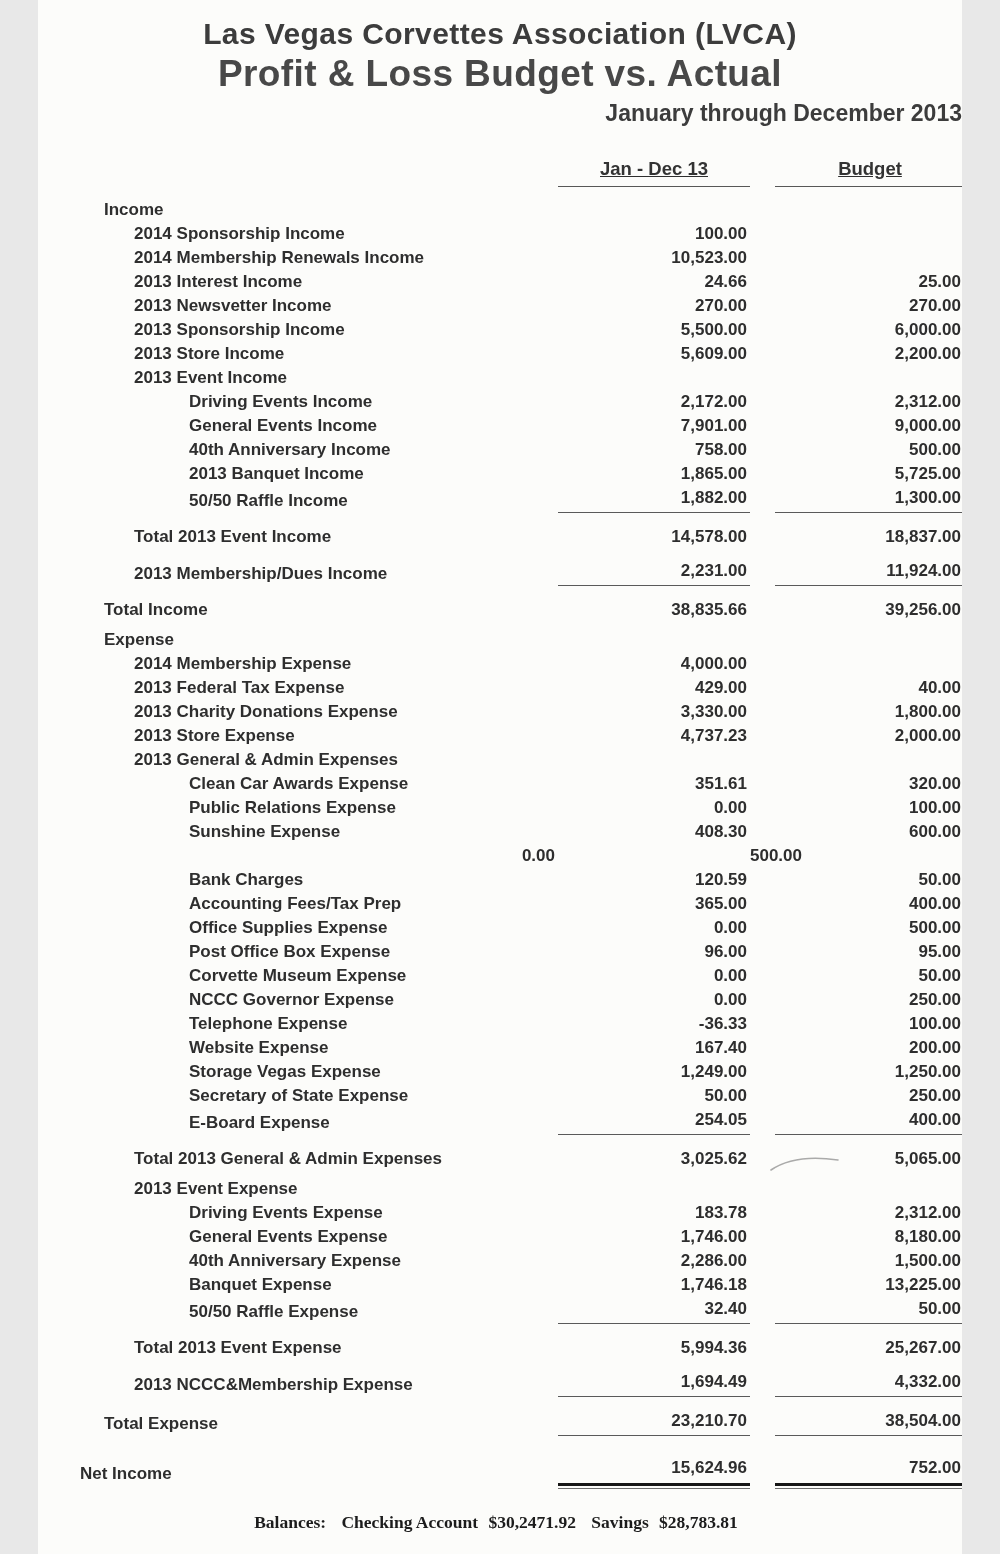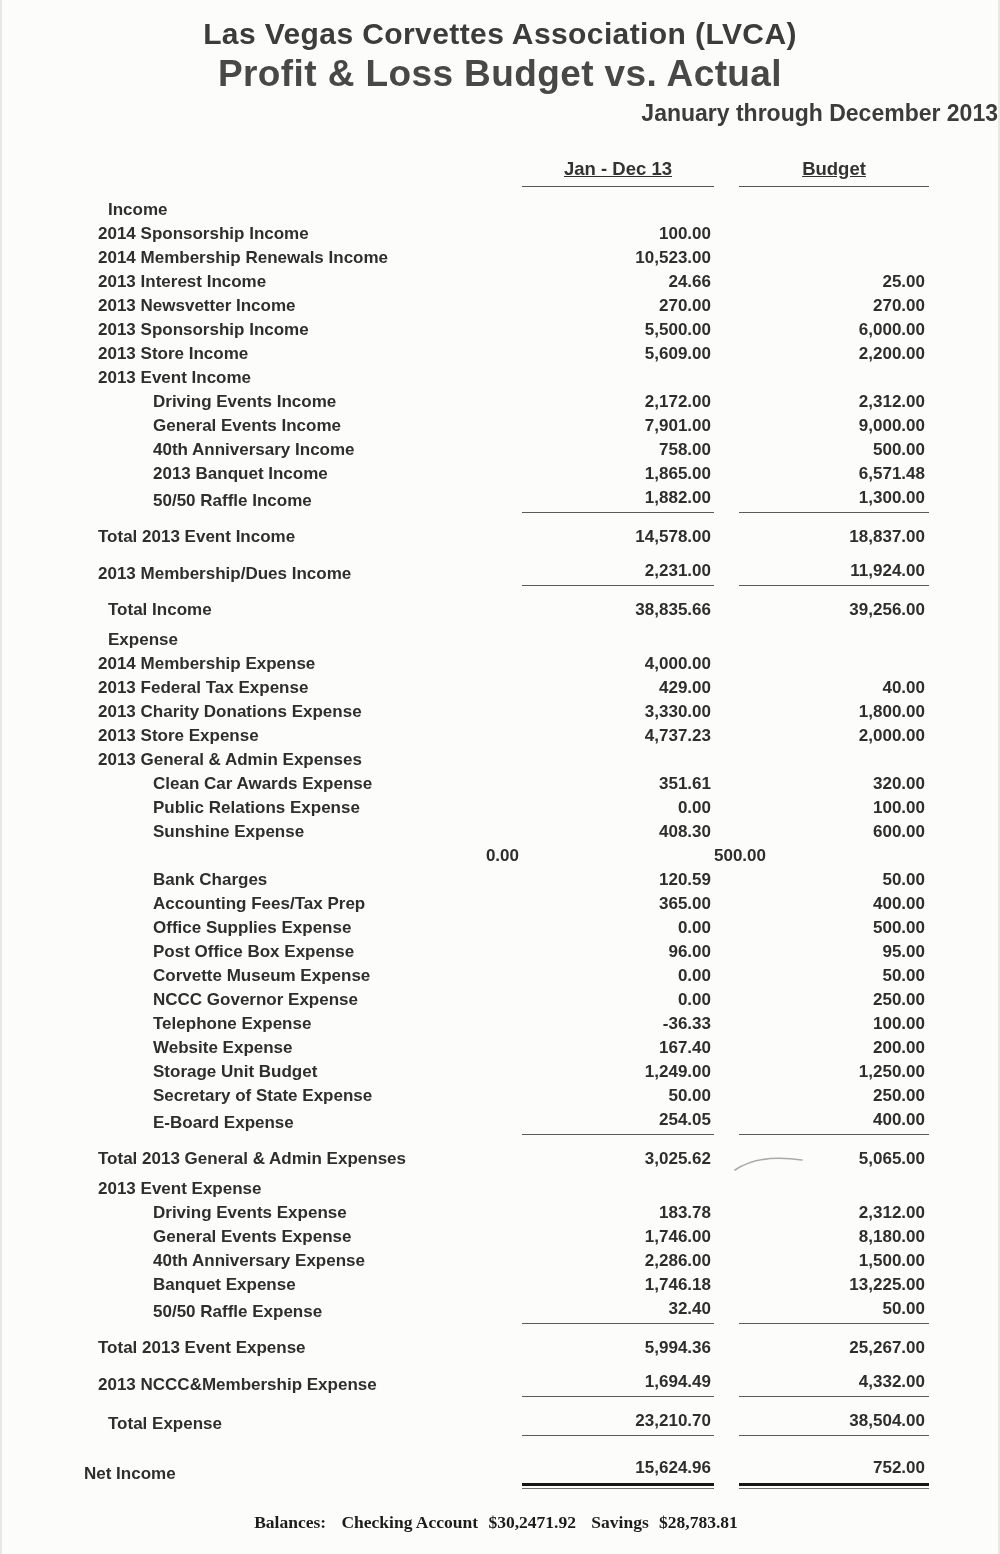--- a/index.html
+++ b/index.html
@@ -1,18 +1,18 @@
 <!DOCTYPE html>
 <html><head>
 <meta charset="utf-8">
 <style>
   html,body{margin:0;padding:0;background:#e8e8e8;}
   .page{
     position:relative;
-    width:996px;height:1554px;
+    width:924px;height:1554px;
     margin:0 auto;
     background:#fcfcfa;
     font-family:"Liberation Sans","DejaVu Sans",sans-serif;
     overflow:hidden;
   }
   
   .titles{padding-top:17px;text-align:center;}
   .t1{font-size:30px;font-weight:bold;color:#3c3c3c;letter-spacing:.4px;}
   .t2{font-size:37px;font-weight:bold;color:#484848;margin-top:2px;letter-spacing:.4px;}
   .t3{font-size:23px;font-weight:bold;color:#3c3c3c;margin-top:5px;text-align:right;}
@@ -30,21 +30,21 @@
   .amt.budget{padding-right:4px;}
 
   
   .head{margin-top:30px;margin-bottom:11px;text-decoration:underline;}
   .colhead{
     text-align:center;font-size:18.5px;font-weight:bold;color:#333;
     padding-bottom:5px;border-bottom:1.6px solid #575757;
   }
 
   
-  .i0 .lab{padding-left:66px;margin-left:40px;}
+  .i0 .lab{padding-left:66px;}
   .i1 .lab{padding-left:96px;}
   .i2 .lab{padding-left:123px;margin-left:28px;}
   .t-net .lab{padding-left:42px;}
 
   
   .t-total,.t-grand{margin-top:12px;margin-bottom:6px;}
   .t-section{margin-top:4px;}
   .tbody > .t-section:first-child{margin-top:0;}
   .t-net{margin-top:20px;}
   .sp-sm{margin-top:3px;}
@@ -165,21 +165,21 @@
         <div class="lab">40th Anniversary Income</div>
         <div class="amt actual">758.00</div>
         <div class=""></div>
         <div class="amt budget">500.00</div>
         <div class=""></div>
       </div>
       <div class="row i2 t-item">
         <div class="lab">2013 Banquet Income</div>
         <div class="amt actual">1,865.00</div>
         <div class=""></div>
-        <div class="amt budget">6,571.48</div>
+        <div class="amt budget">5,725.00</div>
         <div class=""></div>
       </div>
       <div class="row i2 t-item u">
         <div class="lab">50/50 Raffle Income</div>
         <div class="amt actual">1,882.00</div>
         <div class=""></div>
         <div class="amt budget">1,300.00</div>
         <div class=""></div>
       </div>
       <div class="row i1 t-total">
@@ -322,21 +322,21 @@
         <div class=""></div>
       </div>
       <div class="row i2 t-item">
         <div class="lab">Website Expense</div>
         <div class="amt actual">167.40</div>
         <div class=""></div>
         <div class="amt budget">200.00</div>
         <div class=""></div>
       </div>
       <div class="row i2 t-item">
-        <div class="lab">Storage Unit Budget</div>
+        <div class="lab">Storage Vegas Expense</div>
         <div class="amt actual">1,249.00</div>
         <div class=""></div>
         <div class="amt budget">1,250.00</div>
         <div class=""></div>
       </div>
       <div class="row i2 t-item">
         <div class="lab">Secretary of State Expense</div>
         <div class="amt actual">50.00</div>
         <div class=""></div>
         <div class="amt budget">250.00</div>

